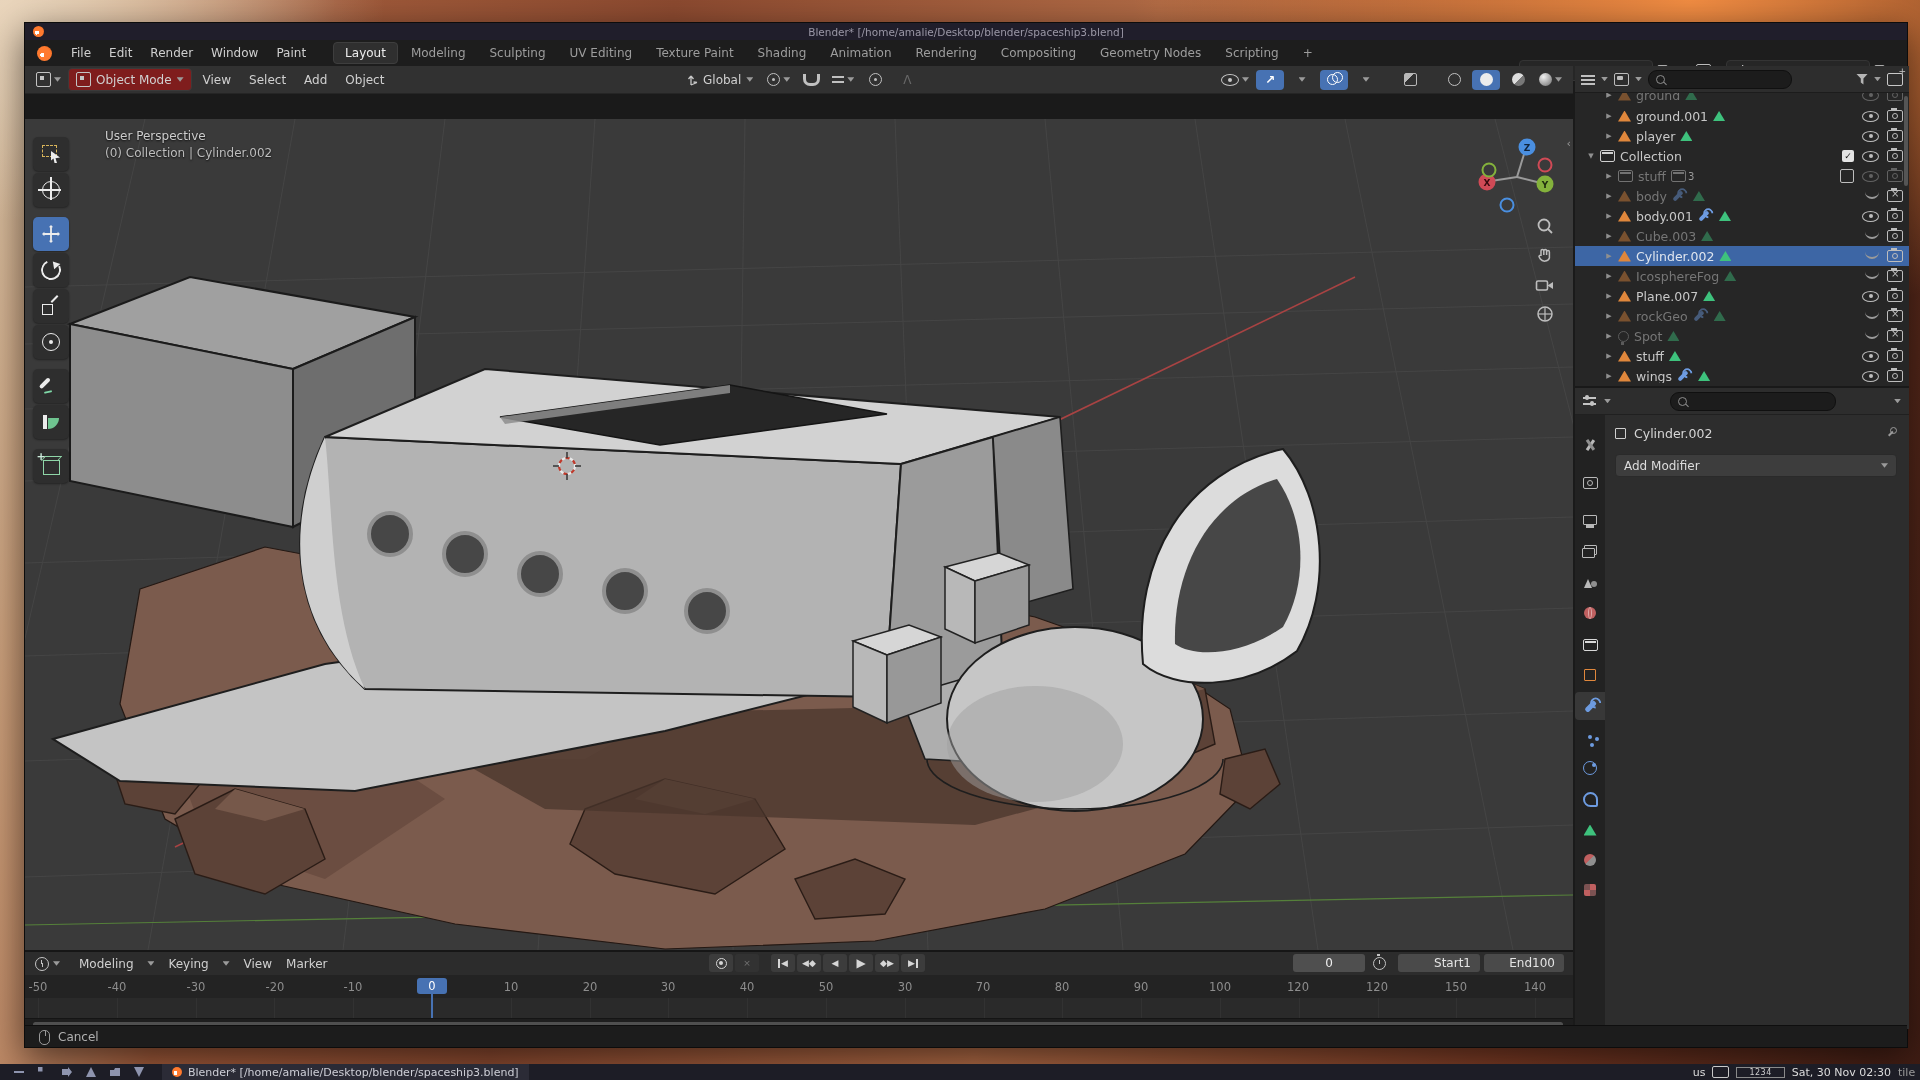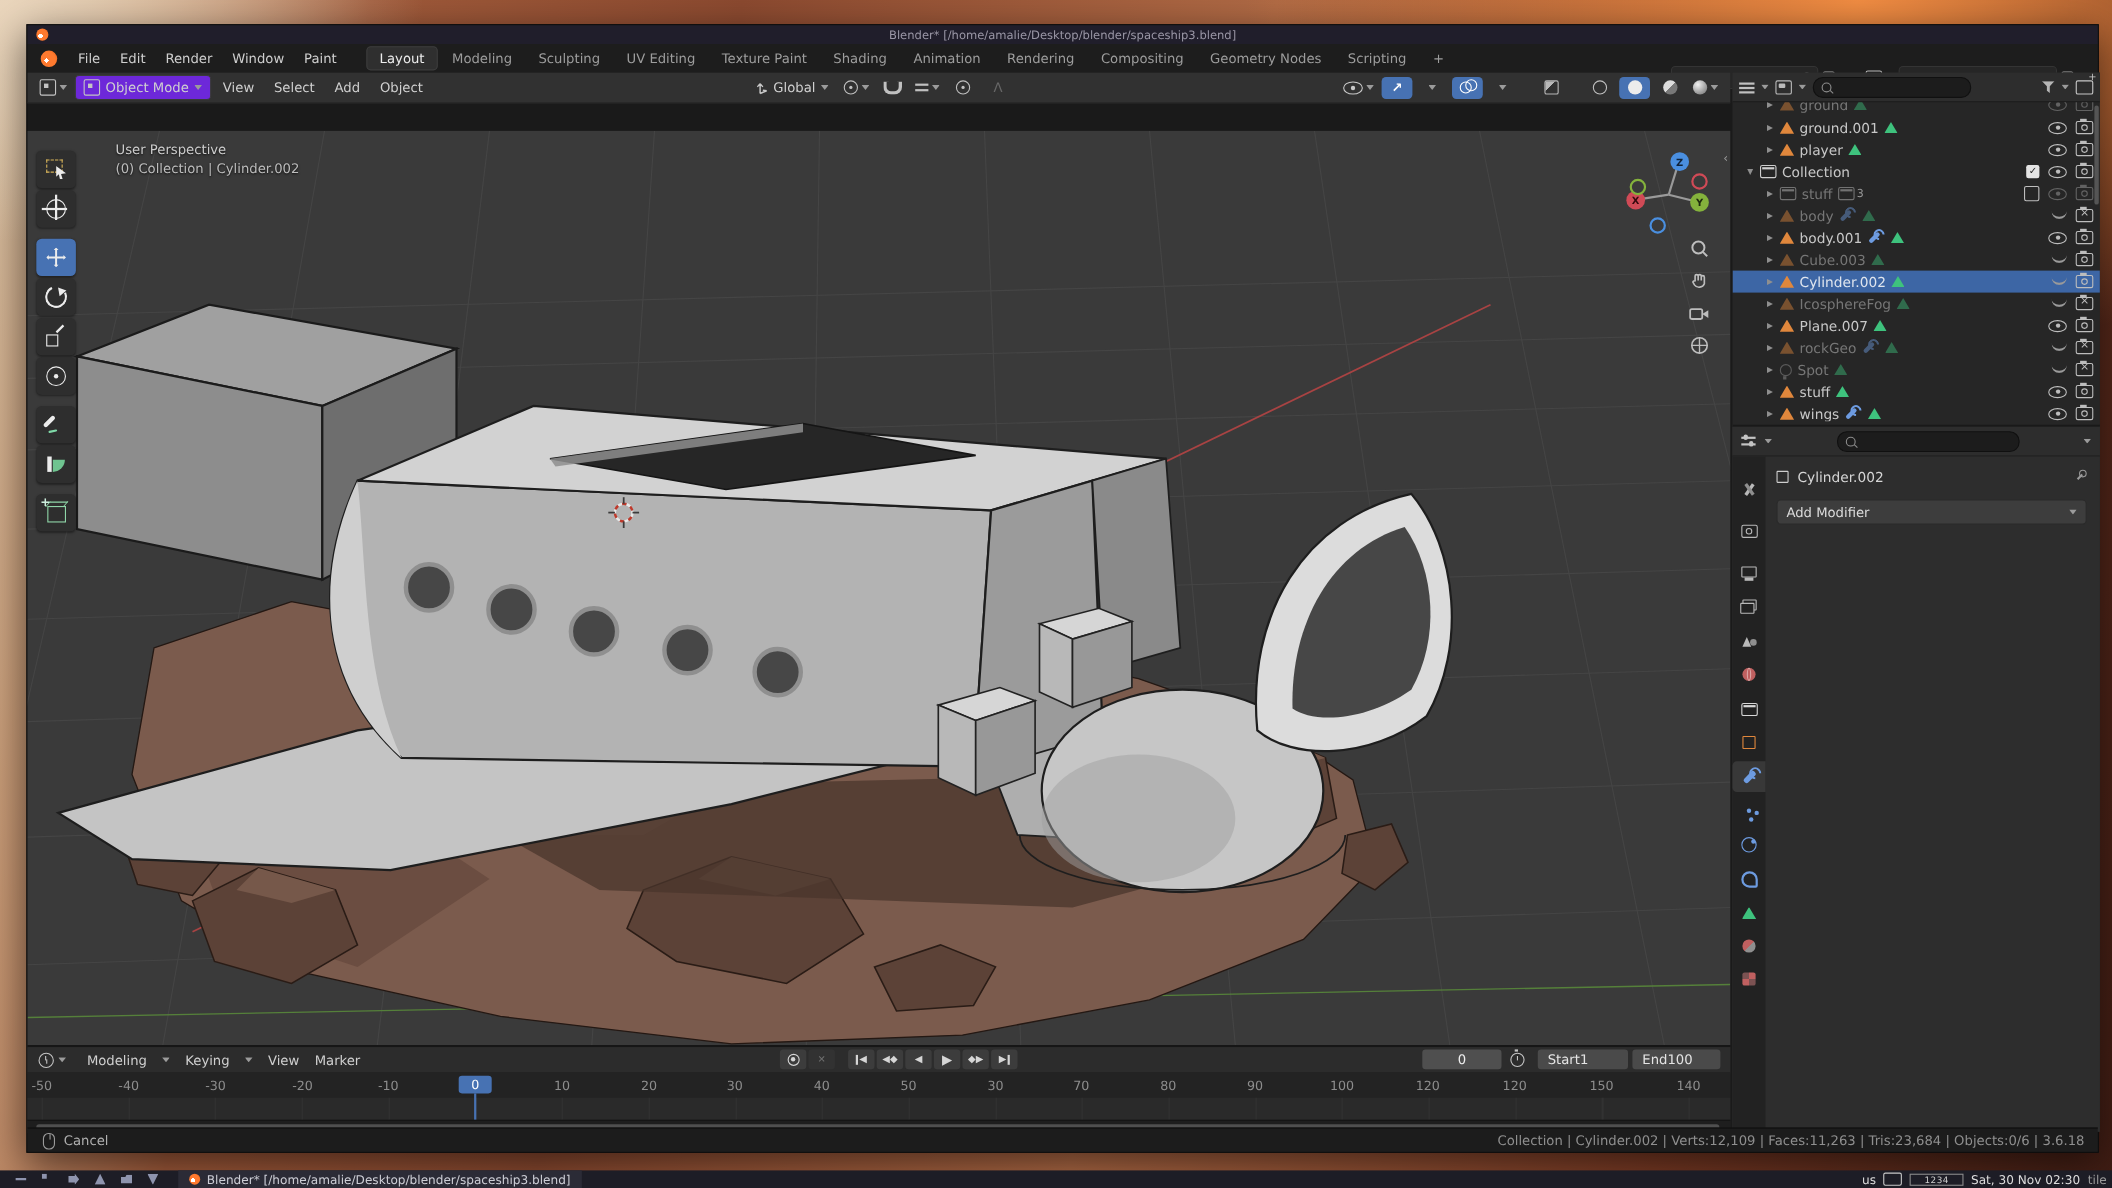--- a/index.html
+++ b/index.html
@@ -33,21 +33,21 @@
   .dd{width:7px;height:4.5px;background:#9b9b9b;clip-path:polygon(0 0,100% 0,50% 100%);display:inline-block}
   .i-scene{width:13px;height:11px;position:relative;display:inline-block}
   .i-scene::before{content:"";position:absolute;left:0;bottom:0;width:0;height:0;border-left:5px solid transparent;border-right:5px solid transparent;border-bottom:9px solid #c8c8c8}
   .i-scene::after{content:"";position:absolute;right:0;bottom:1px;width:6px;height:6px;border-radius:50%;background:#9a9a9a}
   .i-vlayer{width:13px;height:11px;border:1.3px solid #bbb;border-radius:2px;position:relative;display:inline-block}
   .i-vlayer::after{content:"";position:absolute;left:2px;top:2px;width:6px;height:4px;background:#bbb;border-radius:1px}
   
   .vph{position:absolute;left:0;top:43px;width:1548px;height:27px;background:#313131;border-bottom:1px solid #252525}
   .vph .grp{position:absolute;top:0;height:27px;display:flex;align-items:center;gap:4px}
   .hbtn{display:flex;align-items:center;gap:5px;font-size:12px;color:#d0d0d0;padding:3px 7px;border-radius:4px}
-  .hbtn.box{background:#6d28d9;border:1px solid #3a3a3a}
+  .hbtn.box{background:#7f1d1d;border:1px solid #3a3a3a}
   .iconbtn{display:flex;align-items:center;justify-content:center;gap:3px;height:20px;min-width:22px;border-radius:4px;padding:0 3px}
   .iconbtn.on{background:#4772b3}
   .vts{position:absolute;left:0;top:70px;width:1548px;height:26px;background:#2b2b2b;border-bottom:1px solid #202020}
   .vts .lbl{font-size:12px;color:#b9b9b9}
   .opt{position:absolute;right:10px;top:3px}
   
   .i-modegrid{width:13px;height:13px;border:1.5px solid #c4c4c4;border-radius:2px;position:relative;display:inline-block}
   .i-modegrid::after{content:"";position:absolute;left:3px;top:3px;width:4px;height:4px;background:#c4c4c4}
   .i-magnet{width:11px;height:9px;border:3px solid #c0c0c0;border-top:none;border-radius:0 0 7px 7px;display:inline-block}
   .i-bars{width:12px;height:2.5px;background:#c0c0c0;box-shadow:0 5px 0 #c0c0c0;display:inline-block;margin-bottom:5px}
@@ -200,21 +200,21 @@
   .pb-cluster{position:absolute;left:684px;top:2px;display:flex;align-items:center;gap:2px}
   .pbtn{width:24px;height:18px;background:#3c3c3c;border-radius:3px;display:flex;align-items:center;justify-content:center;color:#d6d6d6;font-size:9px;gap:1px}
   .pbtn .bar{width:2px;height:9px;background:#d6d6d6;display:inline-block}
   .pbtn.play{font-size:12px}
   .reccirc{width:9px;height:9px;border:1.6px solid #d6d6d6;border-radius:50%;position:relative}
   .reccirc::after{content:"";position:absolute;left:50%;top:50%;width:4px;height:4px;margin:-2px;border-radius:50%;background:#d6d6d6}
   .frfield{position:absolute;left:1268px;top:2px;width:72px;height:18px;background:#4f4f4f;border-radius:3px;color:#f0f0f0;font-size:12px;display:flex;align-items:center;justify-content:center}
   .i-stop{width:11px;height:11px;border:1.5px solid #c4c4c4;border-radius:50%;position:relative;display:inline-block}
   .i-stop::before{content:"";position:absolute;left:3px;top:-4px;width:3px;height:2px;background:#c4c4c4}
   .i-stop::after{content:"";position:absolute;left:4.5px;top:2px;width:1.5px;height:4px;background:#c4c4c4}
-  .sefield{position:absolute;top:2px;height:18px;background:#4a4a4a;border-radius:3px;color:#e4e4e4;font-size:12px;display:flex;align-items:center;justify-content:flex-start;padding:0 9px;box-sizing:border-box}
+  .sefield{position:absolute;top:2px;height:18px;background:#4a4a4a;border-radius:3px;color:#e4e4e4;font-size:12px;display:flex;align-items:center;justify-content:flex-end;padding:0 9px;box-sizing:border-box}
   
   .statusbar{position:absolute;left:0;bottom:0;width:100%;height:22px;background:#1c1c1c;border-top:1px solid #0e0e0e;box-sizing:border-box}
   .i-mouse{width:9px;height:13px;border:1.4px solid #9a9a9a;border-radius:5px;position:relative;display:inline-block}
   .i-mouse::after{content:"";position:absolute;left:50%;top:0;width:1.2px;height:5px;background:#9a9a9a}
   .sb-l{position:absolute;left:14px;top:0;height:22px;display:flex;align-items:center;gap:8px;font-size:12px;color:#b0b0b0}
   .sb-r{position:absolute;right:12px;top:0;height:22px;display:flex;align-items:center;font-size:12px;color:#8f8f8f}
   
   .taskbar{position:absolute;left:0;top:1064px;width:1920px;height:16px;background:#1d1d26;display:flex;align-items:center}
   .tk-ico{width:10px;height:10px;margin-left:14px;background:#8e94ae;display:inline-block}
   .tk-ico.a{clip-path:polygon(0 40%,100% 40%,100% 60%,0 60%)}
@@ -848,23 +848,20 @@
     <div class="tl-scroll">
         <div class="hbarr"></div>
       </div>
   </div>
 
   <div class="statusbar">
     <div class="sb-l">
       <span class="i-mouse"></span>
       <span>Cancel</span>
     </div>
-    <div class="sb-r">
-      <span>Collection | Cylinder.002 | Verts:12,109 | Faces:11,263 | Tris:23,684 | Objects:0/6 | 3.6.18</span>
-    </div>
   </div>
 </div>
 
 <div class="taskbar">
   <span class="tk-ico a"></span>
   <span class="tk-ico b"></span>
   <span class="tk-ico c"></span>
   <span class="tk-ico d"></span>
   <span class="tk-ico e"></span>
   <span class="tk-ico f"></span>

